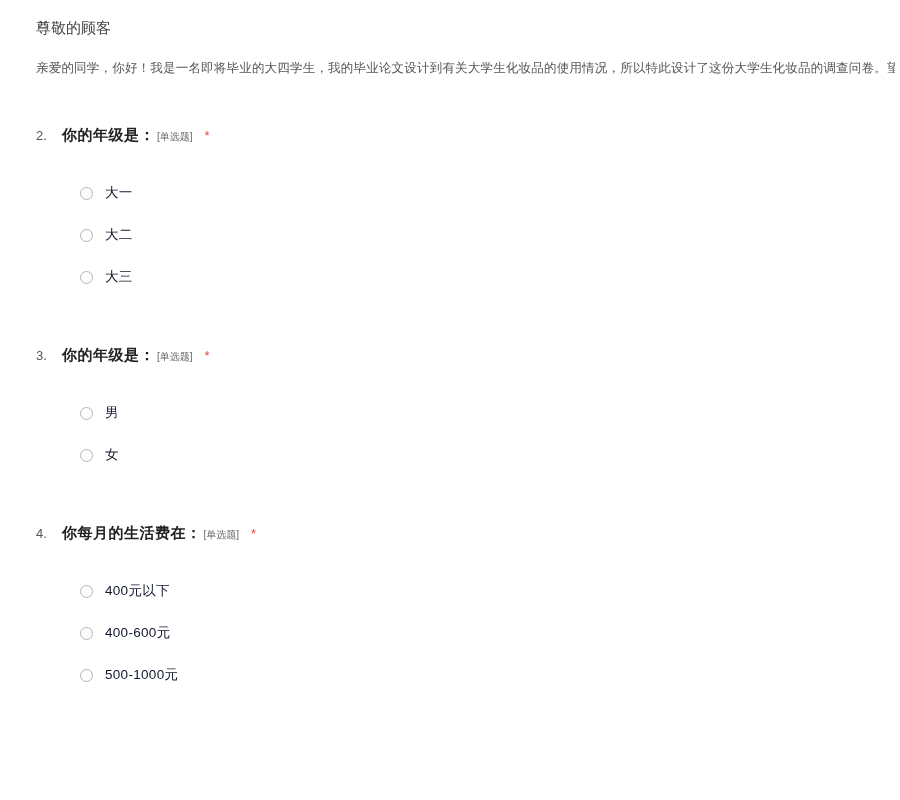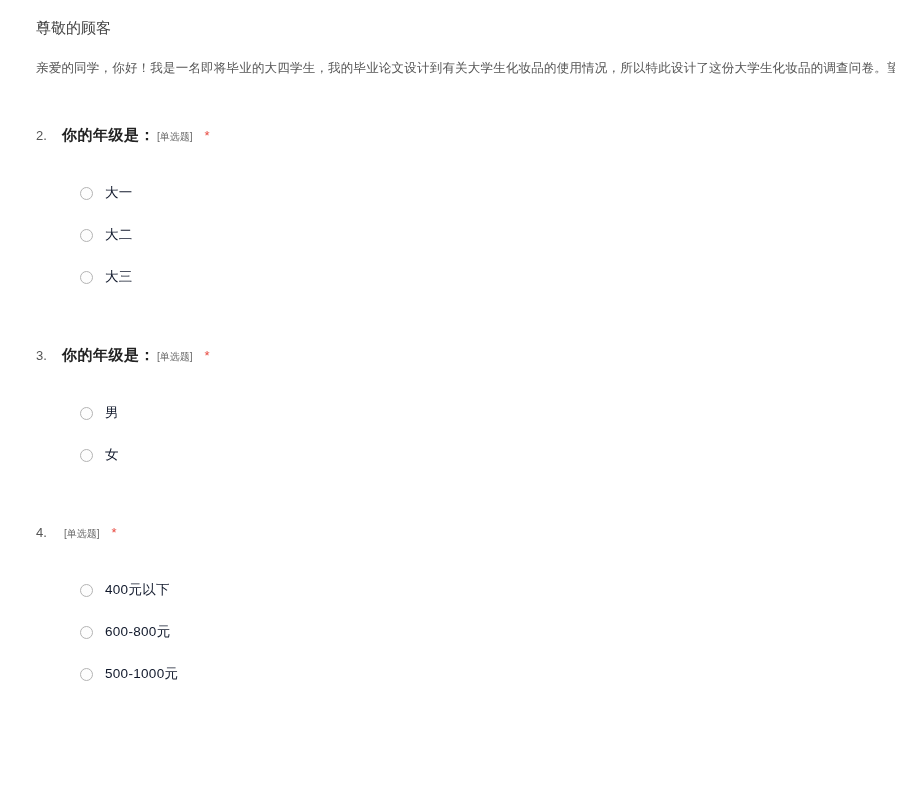--- a/index.html
+++ b/index.html
@@ -146,31 +146,32 @@
       <div class="option-row">
         <span class="radio"></span>
         <span class="option-label">女</span>
       </div>
     </div>
   </div>
 
   <div class="question-block q4">
     <div class="question-head">
       <span class="q-index">4.</span>
+      <span class="q-title">你每月的生活费在：</span>
       <span class="q-type">[单选题]</span>
       <span class="q-required">*</span>
     </div>
     <div class="options">
       <div class="option-row">
         <span class="radio"></span>
         <span class="option-label">400元以下</span>
       </div>
       <div class="option-row">
         <span class="radio"></span>
-        <span class="option-label">600-800元</span>
+        <span class="option-label">400-600元</span>
       </div>
       <div class="option-row">
         <span class="radio"></span>
         <span class="option-label">500-1000元</span>
       </div>
     </div>
   </div>
 
 </div>
 

